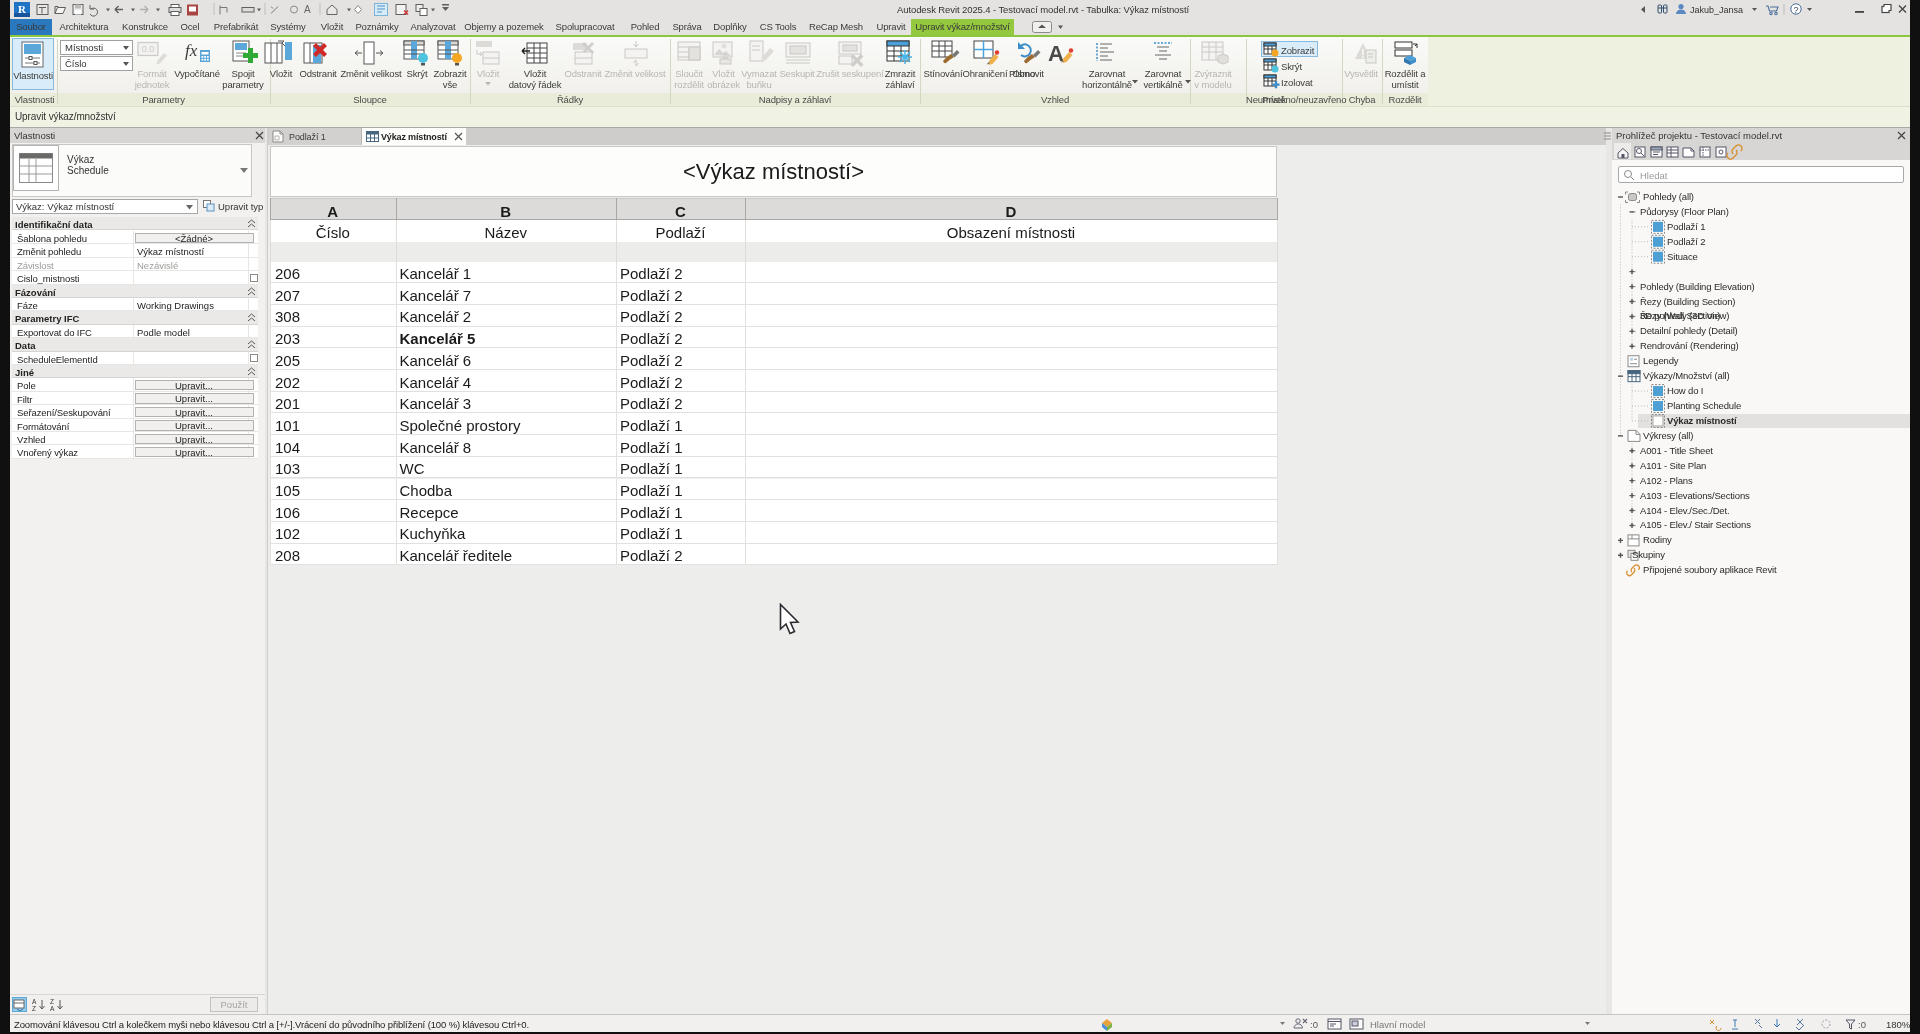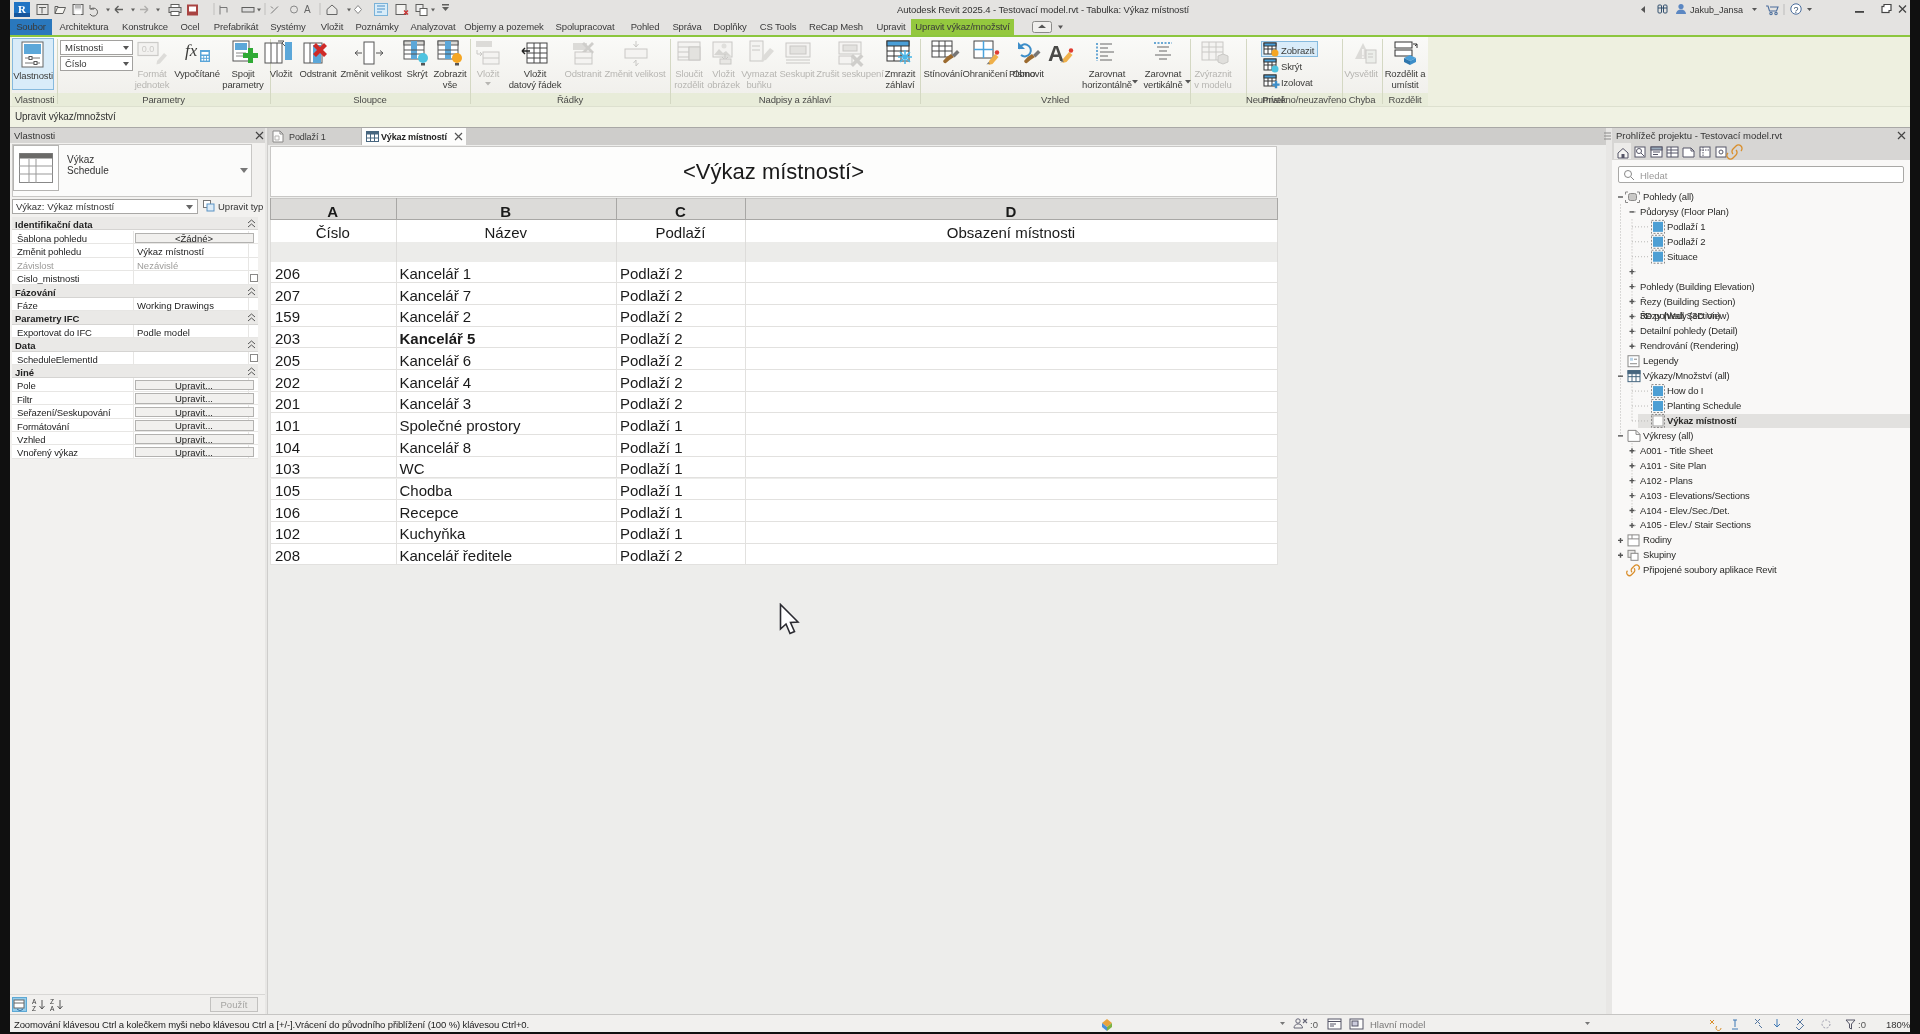--- a/index.html
+++ b/index.html
@@ -711,21 +711,21 @@
       <div style="position:absolute;left:1009px;top:138.2px;width:1px;height:21.7px;background:#e2e1df;"></div>
       <div style="position:absolute;left:7px;top:141.7px;font-size:15px;color:#1a1a1a;">207</div>
       <div style="position:absolute;left:131.5px;top:141.7px;font-size:15px;color:#1a1a1a;">Kancelář 7</div>
       <div style="position:absolute;left:352px;top:141.7px;font-size:15px;color:#1a1a1a;">Podlaží 2</div>
       <div style="position:absolute;left:2px;top:159.9px;width:1007px;height:21.7px;background:#fff;border-bottom:1px solid #e2e1df;box-sizing:border-box;"></div>
       <div style="position:absolute;left:2px;top:159.9px;width:1px;height:21.7px;background:#e2e1df;"></div>
       <div style="position:absolute;left:127.5px;top:159.9px;width:1px;height:21.7px;background:#e2e1df;"></div>
       <div style="position:absolute;left:348px;top:159.9px;width:1px;height:21.7px;background:#e2e1df;"></div>
       <div style="position:absolute;left:477px;top:159.9px;width:1px;height:21.7px;background:#e2e1df;"></div>
       <div style="position:absolute;left:1009px;top:159.9px;width:1px;height:21.7px;background:#e2e1df;"></div>
-      <div style="position:absolute;left:7px;top:163.4px;font-size:15px;color:#1a1a1a;">159</div>
+      <div style="position:absolute;left:7px;top:163.4px;font-size:15px;color:#1a1a1a;">308</div>
       <div style="position:absolute;left:131.5px;top:163.4px;font-size:15px;color:#1a1a1a;">Kancelář 2</div>
       <div style="position:absolute;left:352px;top:163.4px;font-size:15px;color:#1a1a1a;">Podlaží 2</div>
       <div style="position:absolute;left:2px;top:181.6px;width:1007px;height:21.7px;background:#fff;border-bottom:1px solid #e2e1df;box-sizing:border-box;"></div>
       <div style="position:absolute;left:2px;top:181.6px;width:1px;height:21.7px;background:#e2e1df;"></div>
       <div style="position:absolute;left:127.5px;top:181.6px;width:1px;height:21.7px;background:#e2e1df;"></div>
       <div style="position:absolute;left:348px;top:181.6px;width:1px;height:21.7px;background:#e2e1df;"></div>
       <div style="position:absolute;left:477px;top:181.6px;width:1px;height:21.7px;background:#e2e1df;"></div>
       <div style="position:absolute;left:1009px;top:181.6px;width:1px;height:21.7px;background:#e2e1df;"></div>
       <div style="position:absolute;left:7px;top:185.1px;font-size:15px;color:#1a1a1a;">203</div>
       <div style="position:absolute;left:131.5px;top:185.1px;font-size:15px;color:#1a1a1a;font-weight:bold;">Kancelář 5</div>
@@ -980,21 +980,21 @@
       <div style="position:absolute;left:26px;top:285.95px;width:272px;height:14px;background:#e2e1df;"></div>
       <div style="position:absolute;left:55px;top:286.95px;z-index:2;font-size:9.5px;letter-spacing:-0.15px;font-weight:bold;color:#2a2a28;white-space:nowrap;">Výkaz místností</div>
       <div style="position:absolute;left:31px;top:301.88px;z-index:2;font-size:9.5px;letter-spacing:-0.15px;font-weight:normal;color:#2a2a28;white-space:nowrap;">Výkresy (all)</div>
       <div style="position:absolute;left:28px;top:316.81px;z-index:2;font-size:9.5px;letter-spacing:-0.15px;font-weight:normal;color:#2a2a28;white-space:nowrap;">A001 - Title Sheet</div>
       <div style="position:absolute;left:28px;top:331.74px;z-index:2;font-size:9.5px;letter-spacing:-0.15px;font-weight:normal;color:#2a2a28;white-space:nowrap;">A101 - Site Plan</div>
       <div style="position:absolute;left:28px;top:346.67px;z-index:2;font-size:9.5px;letter-spacing:-0.15px;font-weight:normal;color:#2a2a28;white-space:nowrap;">A102 - Plans</div>
       <div style="position:absolute;left:28px;top:361.6px;z-index:2;font-size:9.5px;letter-spacing:-0.15px;font-weight:normal;color:#2a2a28;white-space:nowrap;">A103 - Elevations/Sections</div>
       <div style="position:absolute;left:28px;top:376.53px;z-index:2;font-size:9.5px;letter-spacing:-0.15px;font-weight:normal;color:#2a2a28;white-space:nowrap;">A104 - Elev./Sec./Det.</div>
       <div style="position:absolute;left:28px;top:391.46px;z-index:2;font-size:9.5px;letter-spacing:-0.15px;font-weight:normal;color:#2a2a28;white-space:nowrap;">A105 - Elev./ Stair Sections</div>
       <div style="position:absolute;left:31px;top:406.39px;z-index:2;font-size:9.5px;letter-spacing:-0.15px;font-weight:normal;color:#2a2a28;white-space:nowrap;">Rodiny</div>
-      <div style="position:absolute;left:31px;top:421.32px;z-index:2;font-size:9.5px;letter-spacing:-0.15px;font-weight:normal;color:#2a2a28;white-space:nowrap;">Skupiny</div>
+      <div style="position:absolute;left:20px;top:421.32px;z-index:2;font-size:9.5px;letter-spacing:-0.15px;font-weight:normal;color:#2a2a28;white-space:nowrap;">Skupiny</div>
       <div style="position:absolute;left:31px;top:436.25px;z-index:2;font-size:9.5px;letter-spacing:-0.15px;font-weight:normal;color:#2a2a28;white-space:nowrap;">Připojené soubory aplikace Revit</div>
       </div>
   </div>
   <div id="statusbar">
     <span style="position:absolute;left:4px;top:3.5px;font-size:9.5px;letter-spacing:-0.12px;color:#222;white-space:nowrap;">Zoomování klávesou Ctrl a kolečkem myši nebo klávesou Ctrl a [+/-].Vrácení do původního přiblížení (100 %) klávesou Ctrl+0.</span>
     <svg width="1900" height="18" style="position:absolute;left:0;top:0;">
       <g transform="translate(1092,3)">
           <path d="M0 5 l5 -4 5 4 -5 4 z" fill="#e8a33d"></path>
           <path d="M0 5 v4 l5 4 v-4 z" fill="#4a90d9"></path>
           <path d="M10 5 v4 l-5 4 v-4 z" fill="#7cb342"></path>

